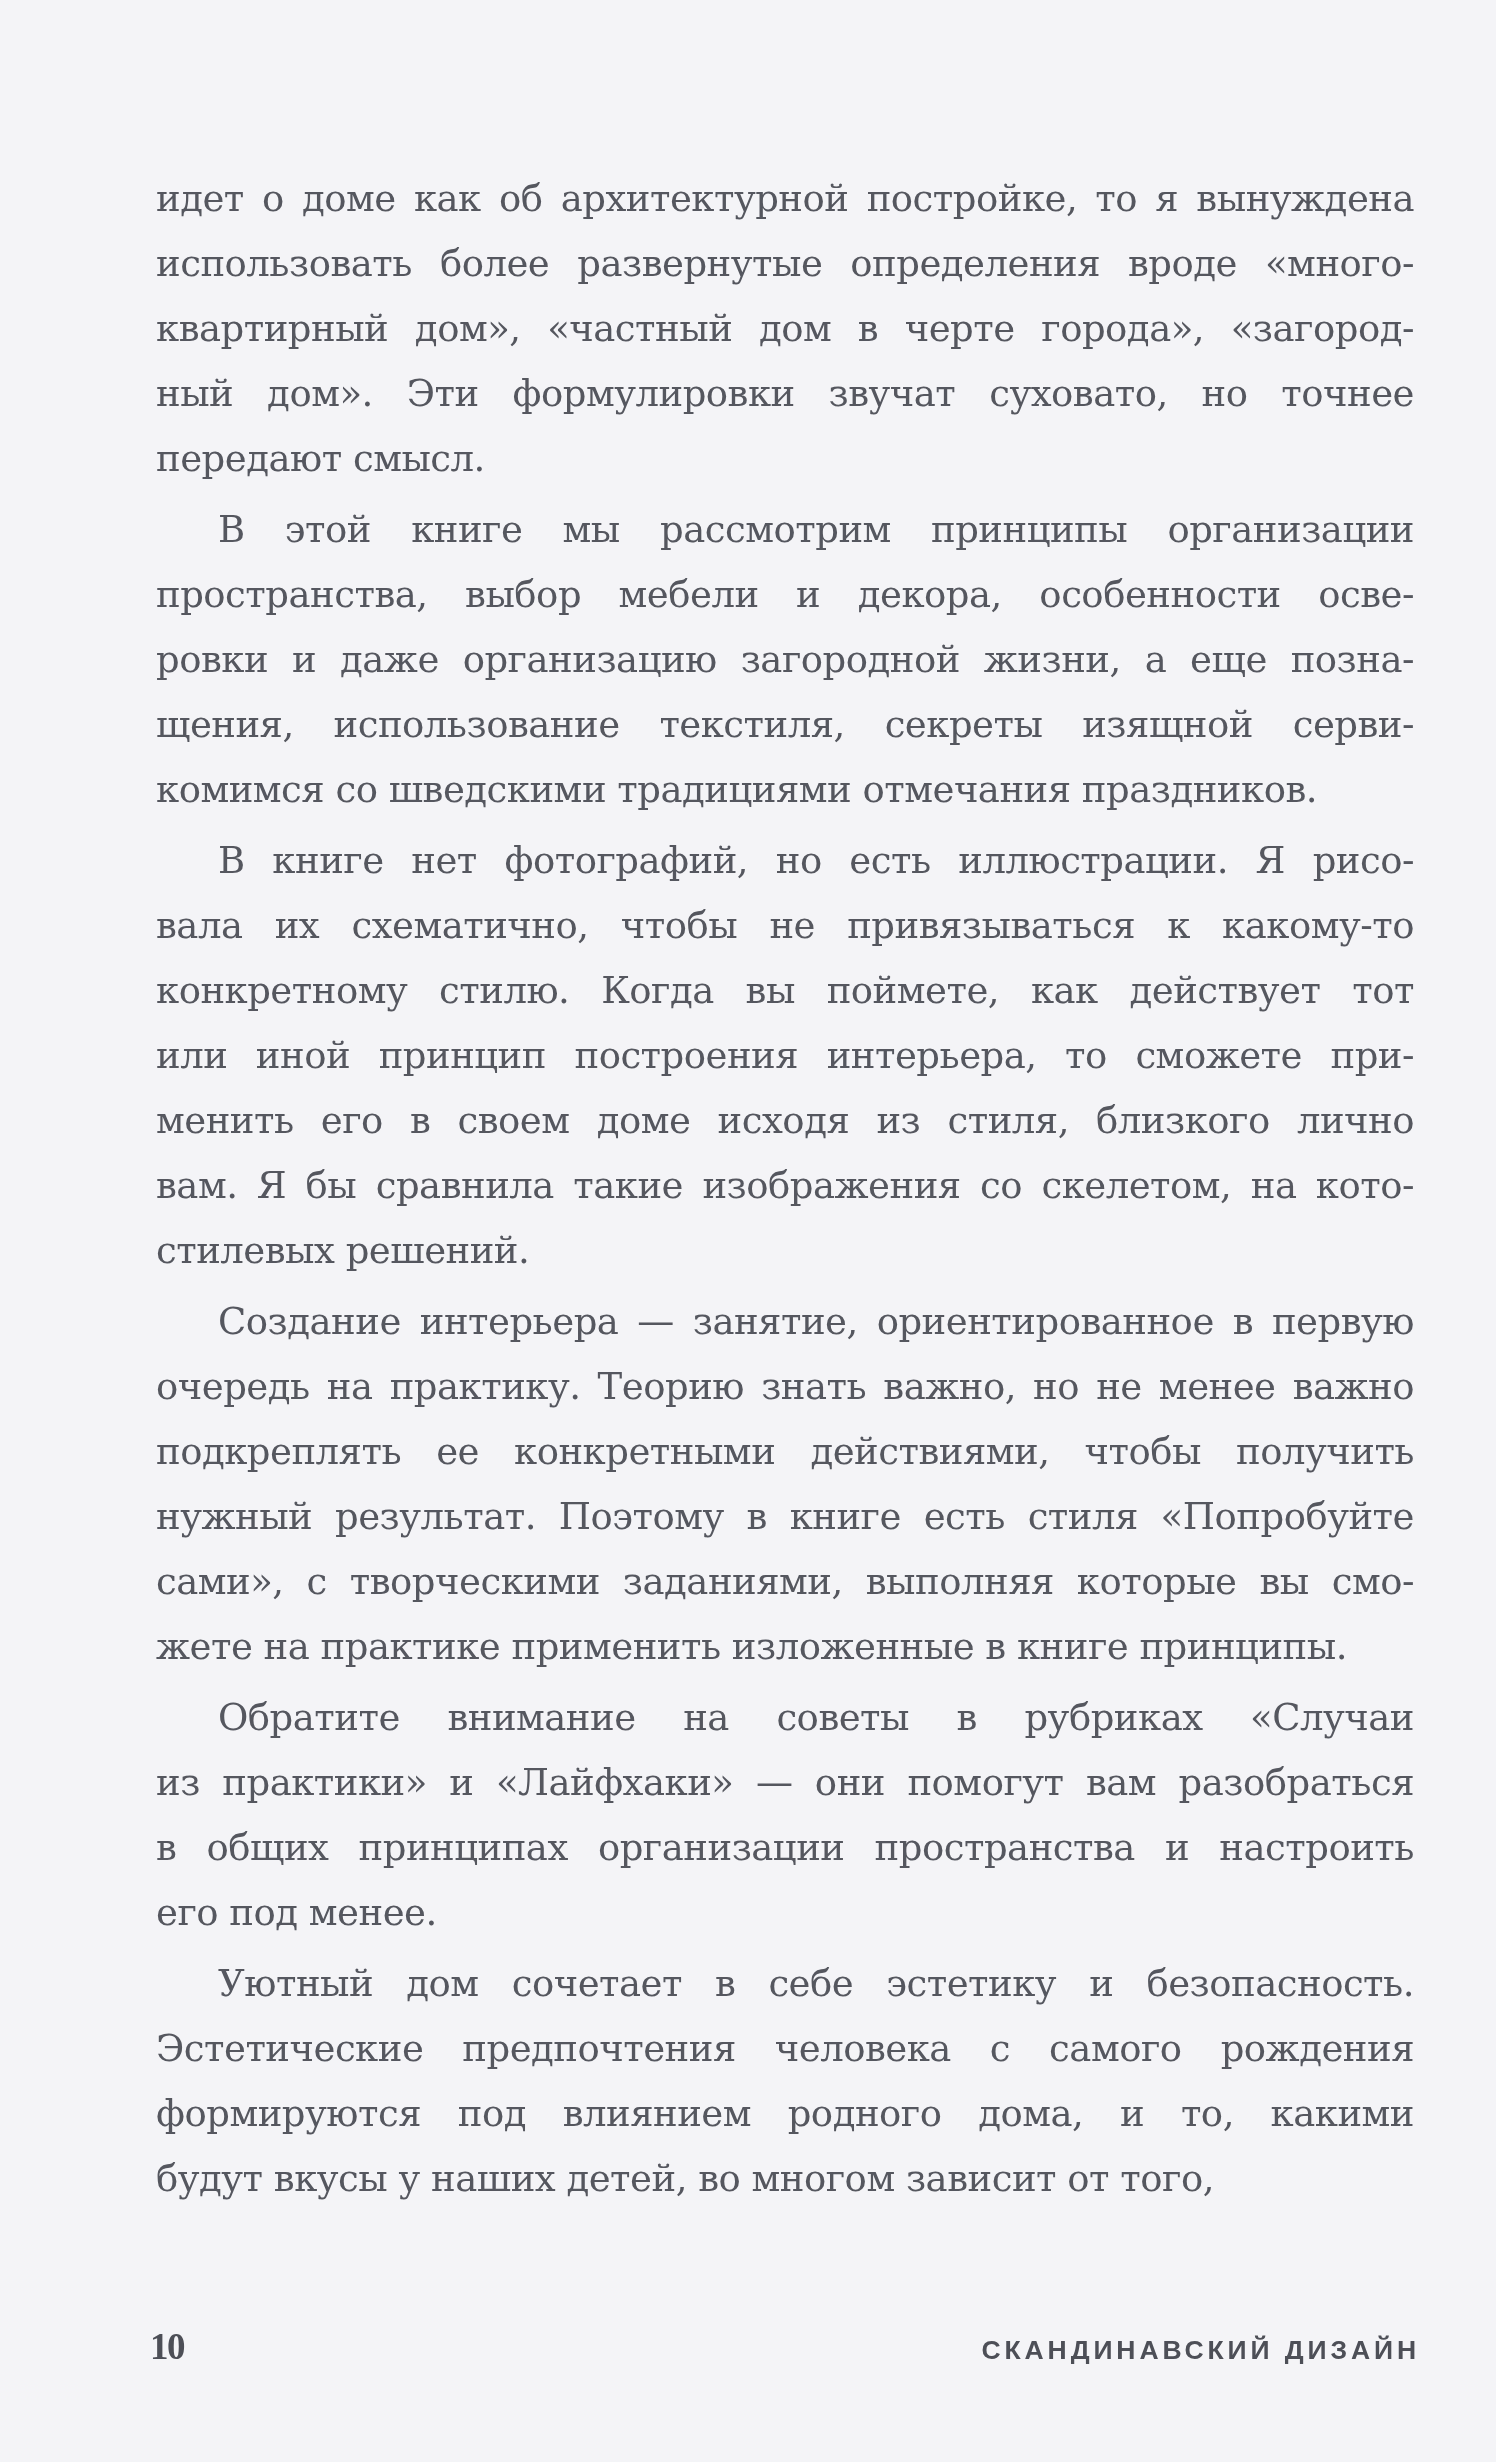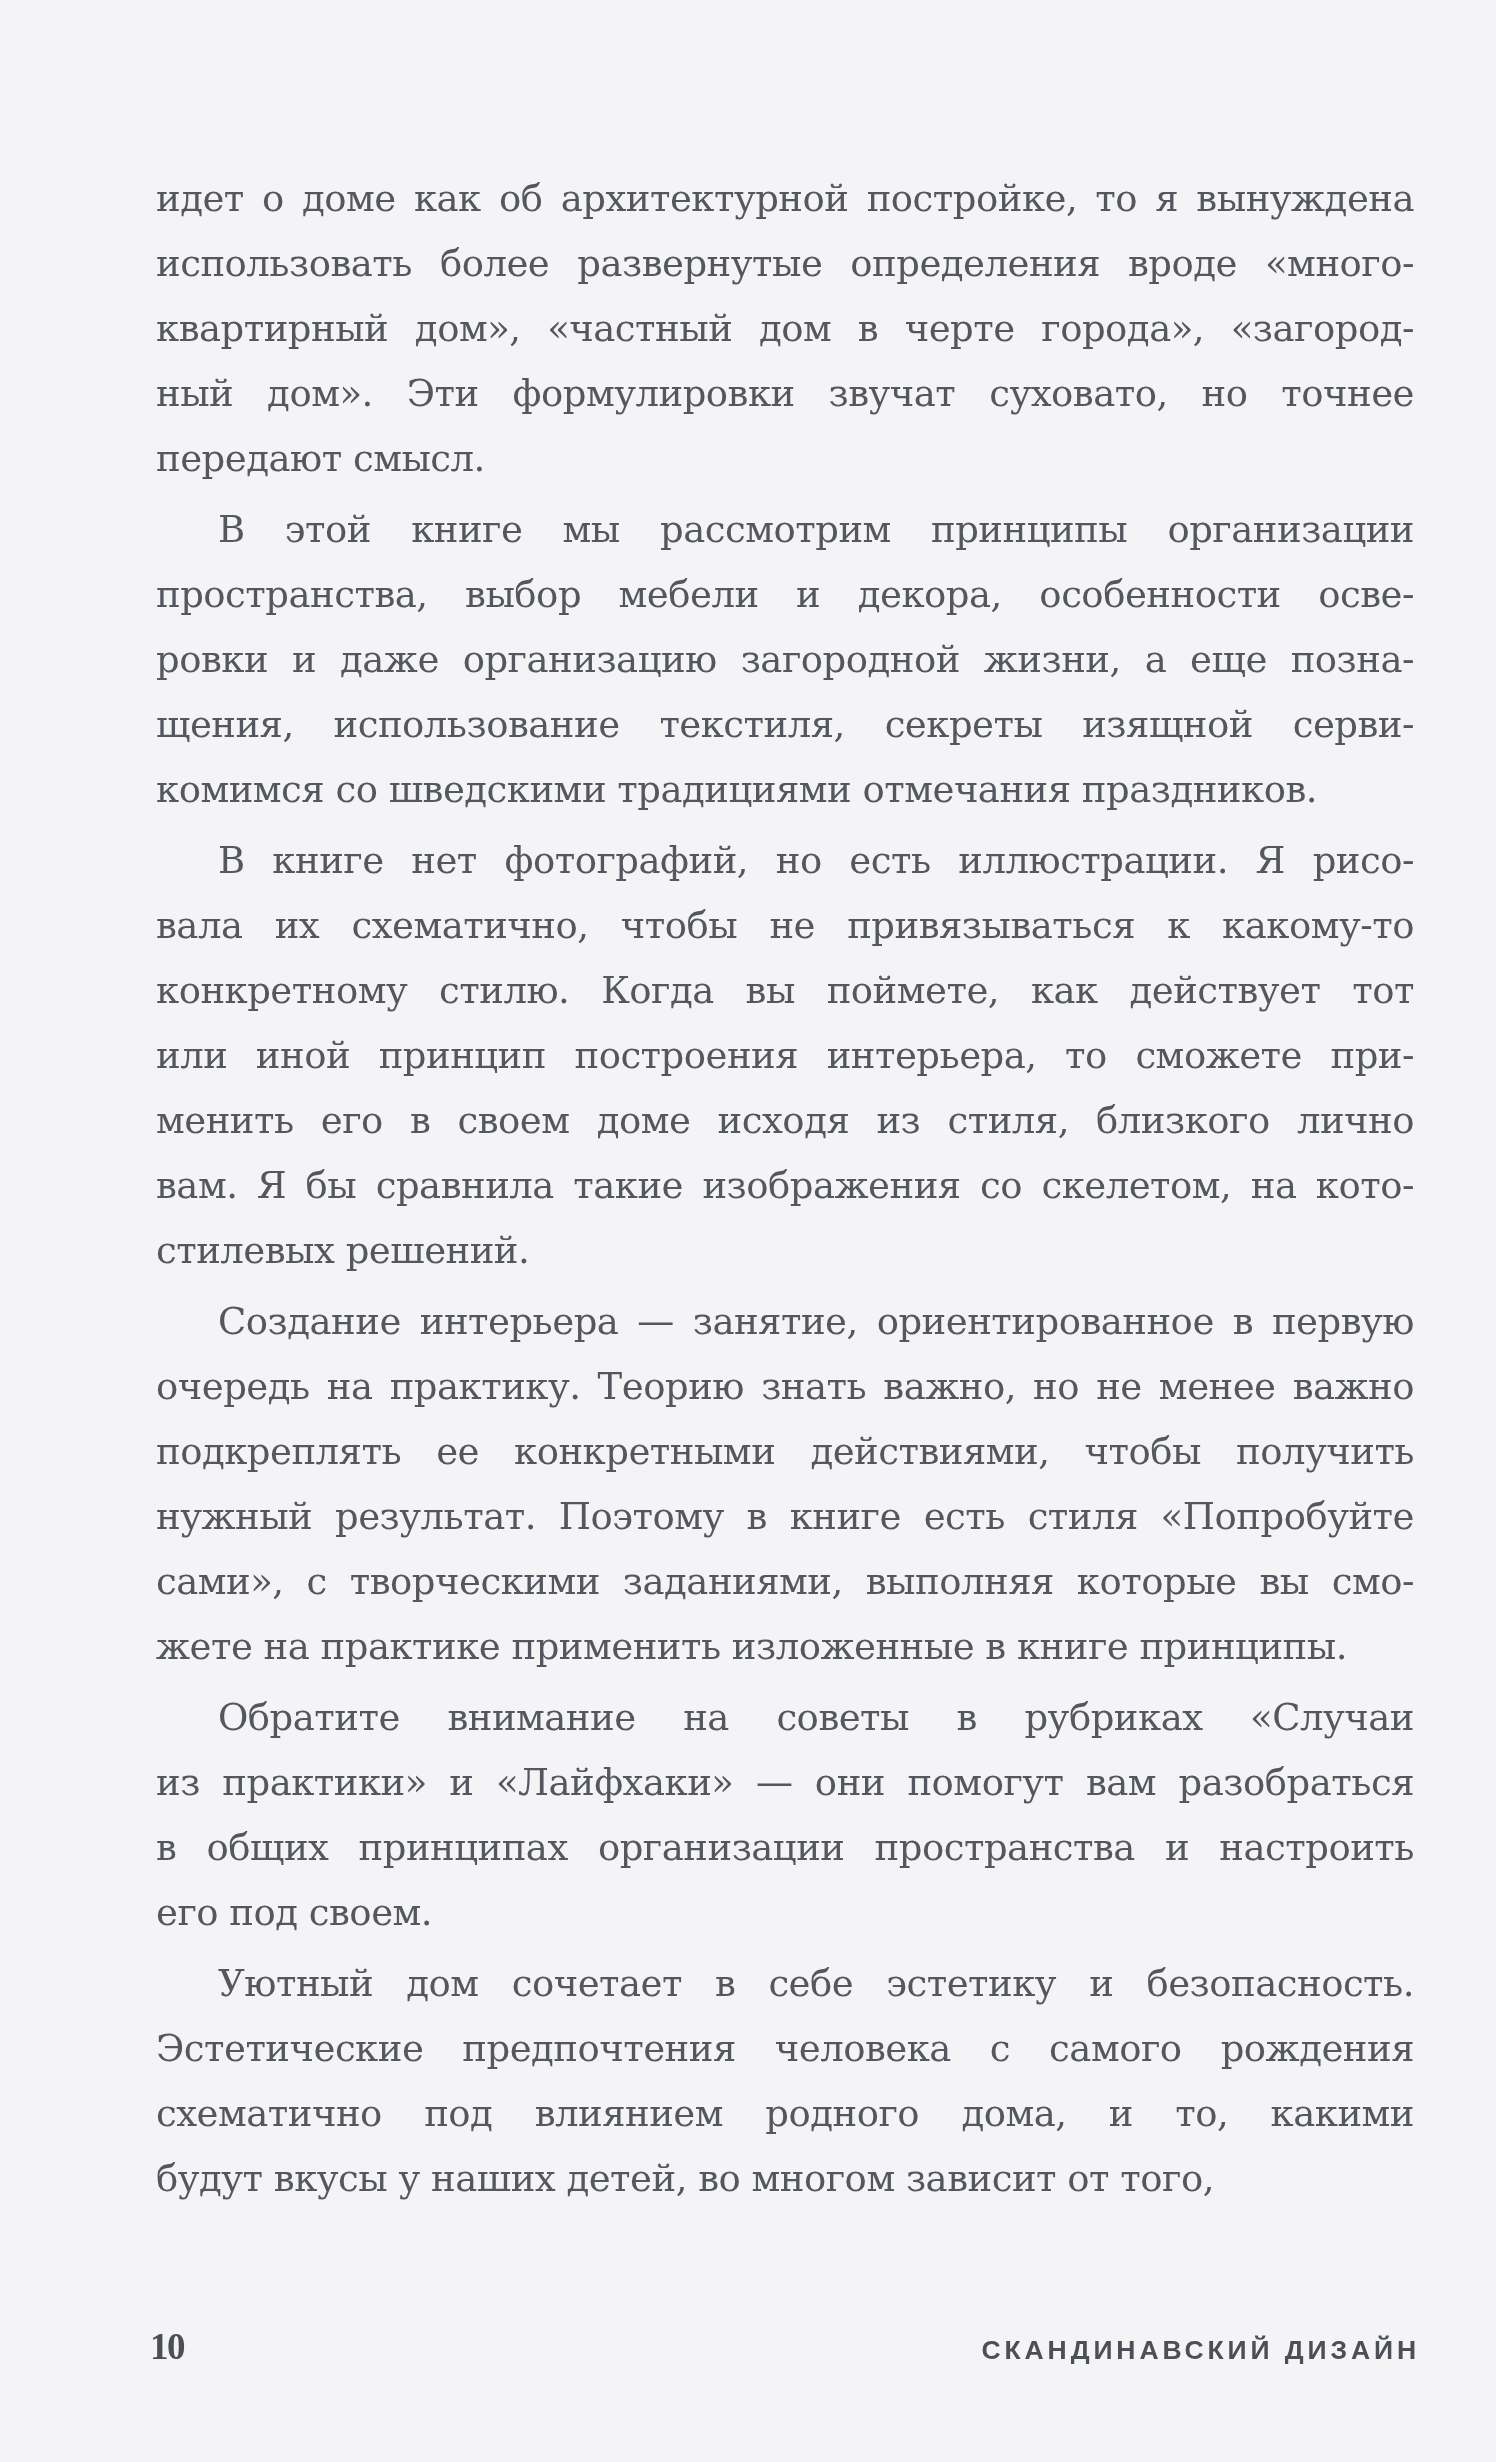--- a/index.html
+++ b/index.html
@@ -49,26 +49,26 @@
       <span class="line">очередь на практику. Теорию знать важно, но не менее важно</span>
       <span class="line">подкреплять ее конкретными действиями, чтобы получить</span>
       <span class="line">нужный результат. Поэтому в книге есть стиля «Попробуйте</span>
       <span class="line">сами», с творческими заданиями, выполняя которые вы смо-</span>
       <span class="line last">жете на практике применить изложенные в книге принципы.</span>
     </p>
     <p class="para">
       <span class="line indent">Обратите внимание на советы в рубриках «Случаи</span>
       <span class="line">из практики» и «Лайфхаки» — они помогут вам разобраться</span>
       <span class="line">в общих принципах организации пространства и настроить</span>
-      <span class="line last">его под своем.</span>
+      <span class="line last">его под менее.</span>
     </p>
     <p class="para">
       <span class="line indent">Уютный дом сочетает в себе эстетику и безопасность.</span>
       <span class="line">Эстетические предпочтения человека с самого рождения</span>
-      <span class="line">схематично под влиянием родного дома, и то, какими</span>
+      <span class="line">формируются под влиянием родного дома, и то, какими</span>
       <span class="line last">будут вкусы у наших детей, во многом зависит от того,</span>
     </p>
   </div>
 
 <div class="footer">
   <span class="pagenum">10</span>
   <span class="runhead">СКАНДИНАВСКИЙ ДИЗАЙН</span>
 </div>
 
 

